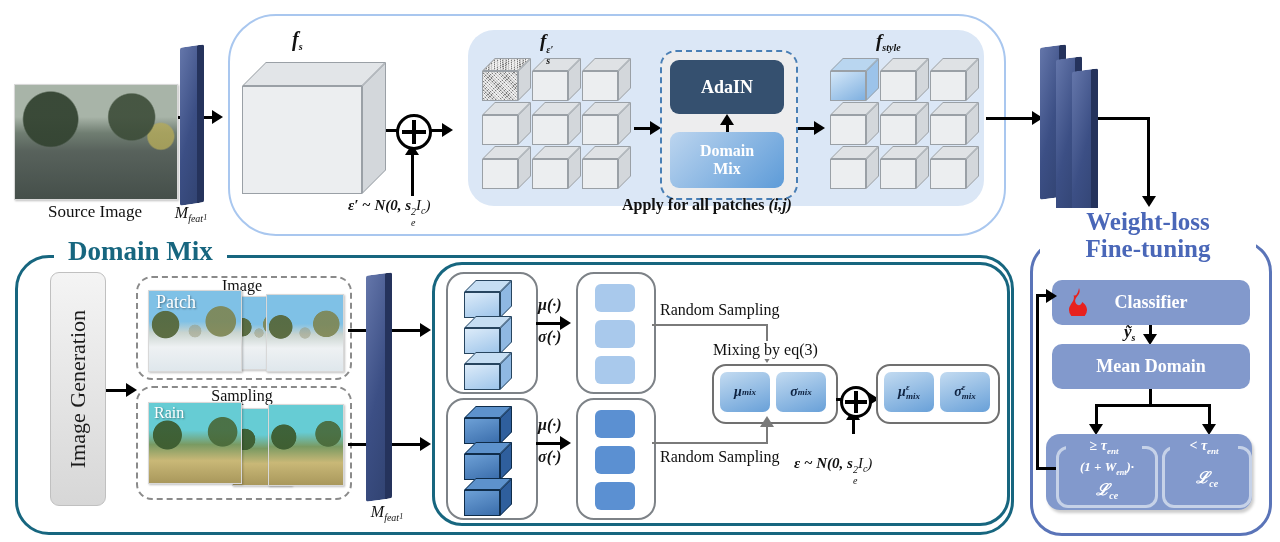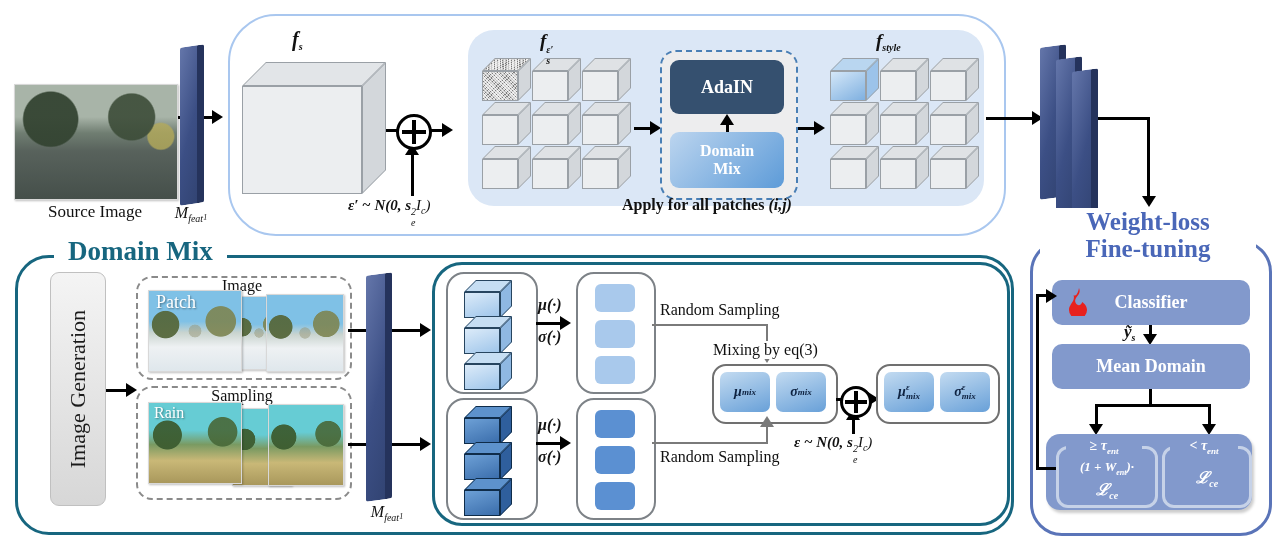--- a/index.html
+++ b/index.html
@@ -372,21 +372,21 @@
   </div>
   <div class="mixsq math" style="left:776px;top:372px;">
     <span>σ</span>
       <span class="sb" style="font-size:9px;">mix</span>
   </div>
   <div class="hl" style="left:836px;top:397.5px;width:40px;"></div>
   <div class="ah r" style="left:868px;top:392px;"></div>
   <div class="oplus" style="left:840px;top:386px;width:26px;height:26px;"></div>
   <div class="vl" style="left:851.5px;top:416px;height:18px;"></div>
   <div class="ah u" style="left:846px;top:409px;"></div>
-  <div class="lbl math" style="left:794px;top:434px;font-size:15px;">
+  <div class="lbl math" style="left:794px;top:455px;font-size:15px;">
     <span class="bold">ε ~ N(0, s</span><span class="ss">
         <span>2</span>
         <span>e</span>
       </span><span>I</span><span class="sb">c</span><span>)</span>
   </div>
   <div class="mixwrap" style="left:876px;top:364px;width:120px;"></div>
   <div class="mixsq math" style="left:884px;top:372px;">
     <span>μ</span>
       <span class="ss" style="font-size:9px;vertical-align:-4px;">
         <span>ε</span>

